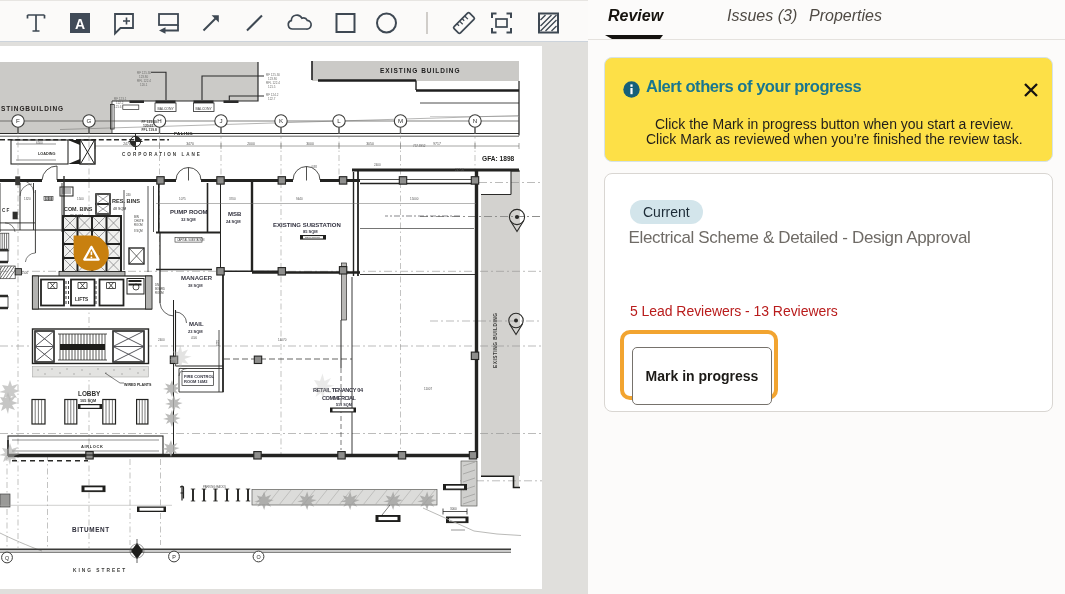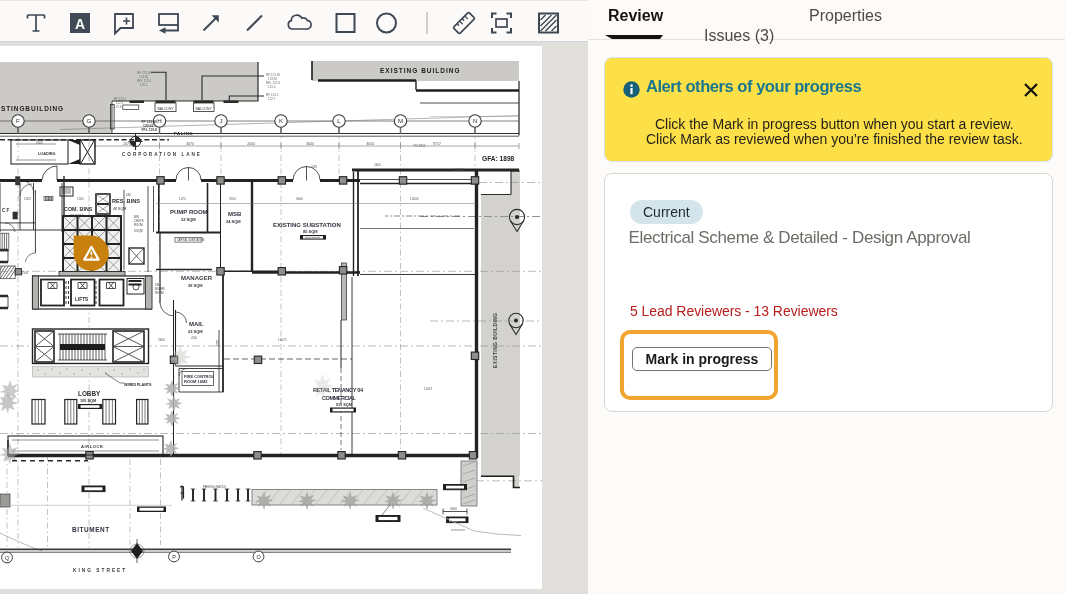--- a/index.html
+++ b/index.html
@@ -3,31 +3,31 @@
 <meta charset="utf-8">
 <style>
   * { margin:0; padding:0; box-sizing:border-box; }
   html,body { width:1065px; height:594px; overflow:hidden; background:#fcfbfa;
     font-family:"Liberation Sans", sans-serif; }
   .abs { position:absolute; }
   #toolbar { left:0; top:0; width:588px; height:42px; background:#fbfaf9;
     border-top:1px solid #e7e5e2; border-bottom:1.5px solid #ccd3db; }
   #canvas { left:0; top:42px; width:588px; height:552px; background:#e0dfdc; }
   #panel { left:588px; top:0; width:477px; height:594px; background:#fcfbfa; }
-  .tab { position:absolute; top:7px; font-size:16px; color:#4f4a44; }
+  .tab { position:absolute; top:7px; font-size:16px; color:#4f4a44;font-style:italic; }
   .tabline { position:absolute; left:605px; top:35px; width:58px; height:4px; background:#14120f;
     clip-path:polygon(0 0,100% 0,calc(100% - 3px) 100%,7px 100%); }
   .hr { position:absolute; left:588px; top:39px; width:477px; height:1px; background:#e5e2de; }
   #alert { position:absolute; left:604px; top:57px; width:449px; height:105px;
     background:#fde047; border:1px solid #d5e2e9; border-radius:8px; }
   #card { position:absolute; left:604px; top:173px; width:449px; height:239px;
     background:#fff; border:1px solid #d9d6d2; border-radius:8px; }
   .pill { position:absolute; left:25px; top:26px; height:24px; padding:0 13px;
     background:#d3e5eb; border-radius:12px; font-size:14px; color:#1c2b36; line-height:24px; }
-  .btn { position:absolute; top:0; height:24px; background:#fff; border:1px solid #76726c;
+  .btn { position:absolute; top:0; height:58px; background:#fff; border:1px solid #76726c;
     border-radius:5px; font-weight:bold; font-size:14px; color:#1c1a17; text-align:center; }
 </style>
 </head>
 <body>
 
 <div id="toolbar" class="abs">
 <svg width="586" height="40" viewBox="0 0 586 40" style="position:absolute;top:0;left:0">
 <g stroke="#3e4853" stroke-width="1.8" fill="none">
 
   <g transform="translate(36,22)">
@@ -627,21 +627,21 @@
     <path d="M91.4,246.8 L98.6,259.6 H84.2 Z" fill="none" stroke="#fff" stroke-width="2.2" stroke-linejoin="round"></path>
     <path d="M91.4,251.5 v3.6" stroke="#fff" stroke-width="1.6"></path>
     <circle cx="91.4" cy="257.4" r="0.9" fill="#fff"></circle>
   </g>
 </svg>
 </div>
 
 <div id="panel" class="abs"></div>
 <div class="hr"></div>
 <div class="tab" style="left:608px;font-weight:bold;color:#17140f;">Review</div>
-<div class="tab" style="left:704px;margin-top:20px;">Issues (3)</div>
+<div class="tab" style="left:727px;">Issues (3)</div>
 <div class="tab" style="left:809px;">Properties</div>
 <div class="tabline"></div>
 
 <div id="alert">
   <svg width="17" height="17" viewBox="0 0 17 17" style="position:absolute;left:18px;top:22.5px">
     <circle cx="8.5" cy="8.5" r="8.2" fill="#176079"></circle>
     <rect x="7.4" y="7" width="2.2" height="6.2" fill="#fff"></rect>
     <rect x="7.4" y="3.4" width="2.2" height="2.4" fill="#fff"></rect>
   </svg>
   <div style="position:absolute;left:41px;top:19px;font-size:16.5px;font-weight:bold;color:#19768f;letter-spacing:-0.45px;">Alert others of your progress</div>

